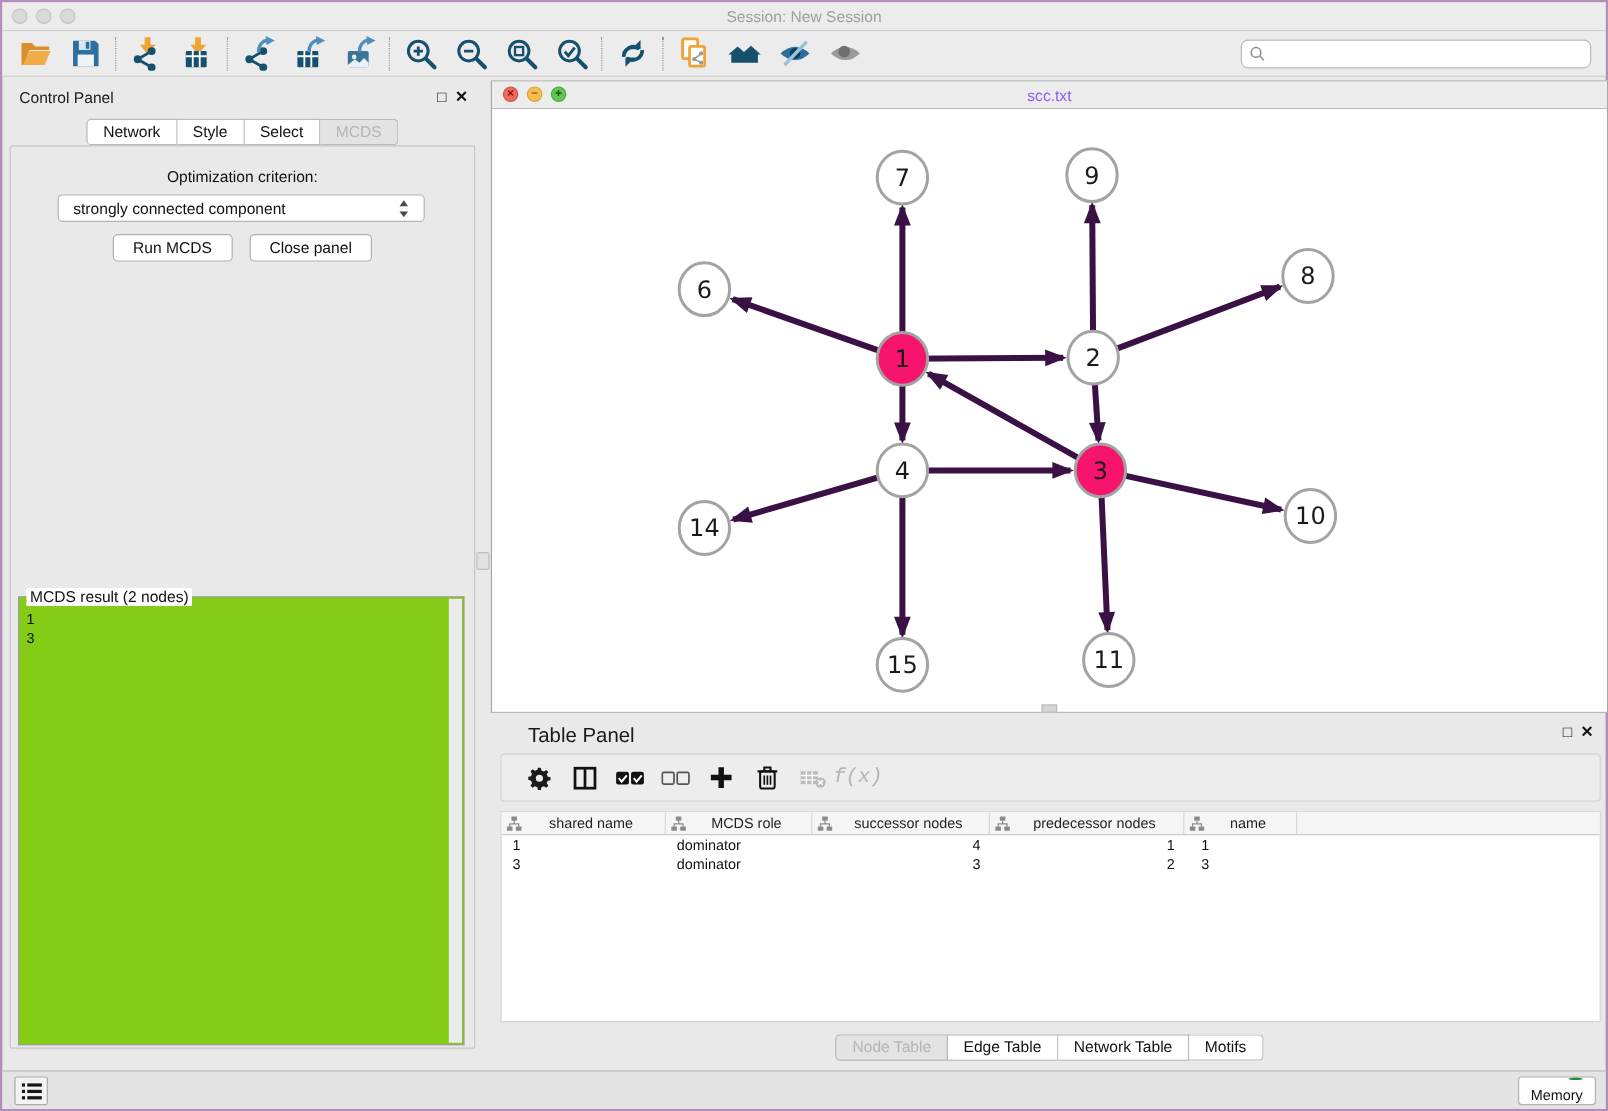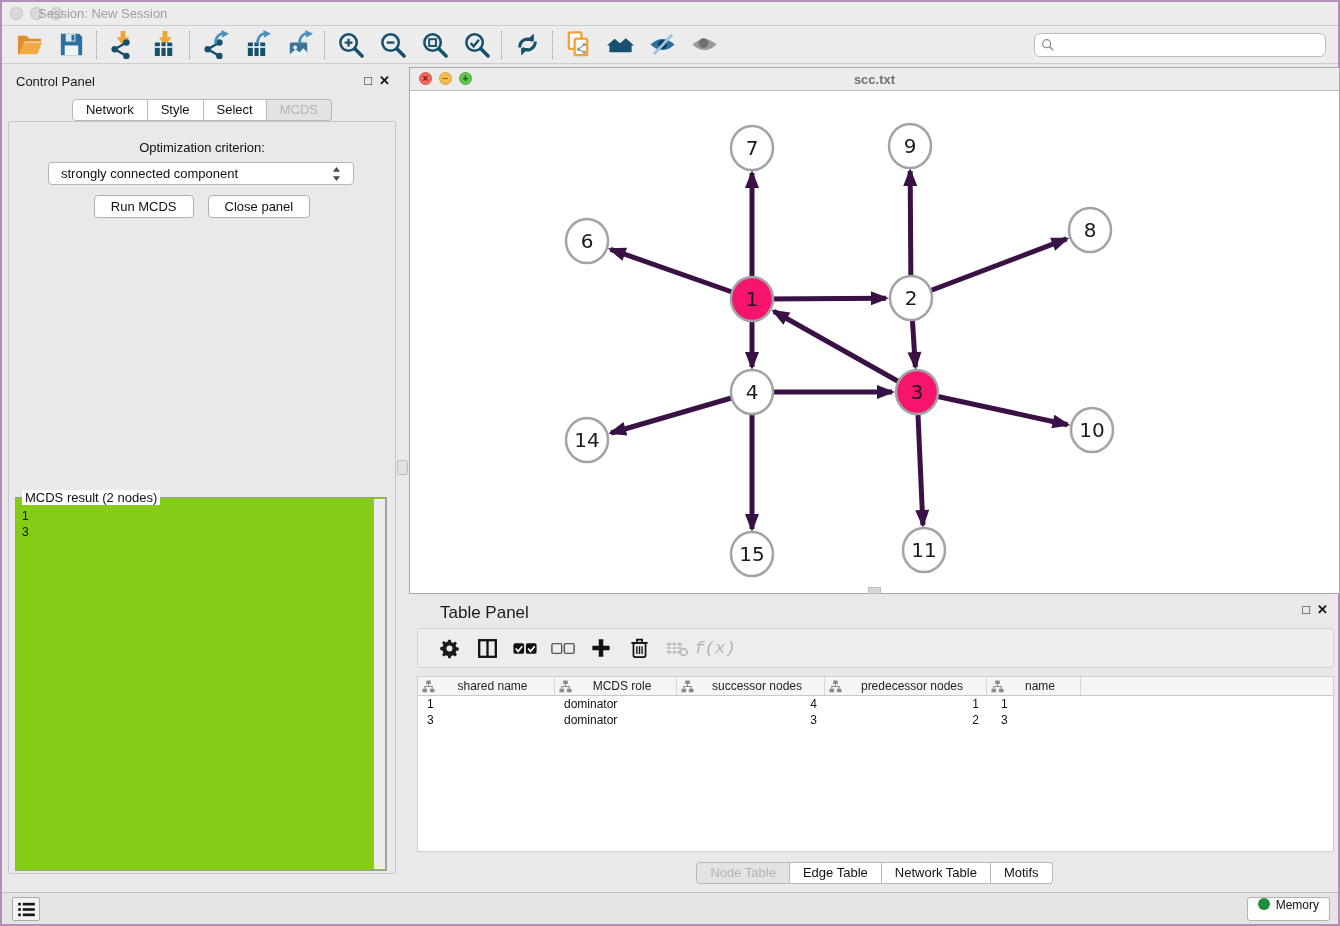--- a/index.html
+++ b/index.html
@@ -5,21 +5,21 @@
   * { margin:0; padding:0; box-sizing:border-box; }
   html,body { width:1340px; height:926px; }
   body { font-family:"Liberation Sans", sans-serif; background:#e9e9e9; position:relative; overflow:hidden; }
 
   .app { position:absolute; inset:0; border:2px solid #b18fb9; background:#e9e9e9; }
 
   
   .titlebar { position:absolute; left:0; right:0; top:0; height:24px; background:#ececec; border-bottom:1px solid #cdcdcd; }
   .mac-dots { position:absolute; left:8px; top:5px; display:flex; gap:7px; }
   .mac-dot { width:13px; height:13px; border-radius:50%; background:#d9d9d9; border:1px solid #c2c2c2; }
-  .win-title { position:absolute; left:0; right:0; top:4px; text-align:left; font-size:13px; color:#9e9e9e;padding-left:36px; }
+  .win-title { position:absolute; left:0; right:0; top:4px; text-align:center; font-size:13px; color:#9e9e9e; }
 
   
   .toolbar { position:absolute; left:0; right:0; top:24px; height:38px; background:#ececec; border-bottom:1px solid #cdcdcd; display:flex; align-items:center; }
   .tb-groups { display:flex; align-items:center; padding-left:6px; }
   .tb-btn { width:42px; height:32px; display:flex; align-items:center; justify-content:center; cursor:default; }
   .tb-btn svg { width:29px; height:29px; }
   .tb-sep { width:1px; height:28px; margin:0 4px; border-left:1px dotted #9a9a9a; }
   .search { position:absolute; right:12px; top:7px; width:292px; height:24px; background:#fff; border:1px solid #bcbcbc; border-radius:6px; display:flex; align-items:center; padding:0 6px; }
   .search svg { width:14px; height:14px; }
   .search input { border:none; outline:none; flex:1; font-size:13px; margin-left:5px; font-family:"Liberation Sans",sans-serif; background:transparent; }
@@ -48,21 +48,21 @@
   .result-scroll { position:absolute; right:1px; top:1px; bottom:1px; width:11px; background:#ececec; }
 
   
   .net-window { position:absolute; left:407px; top:65px; width:931px; height:527px; background:#fff; border:1px solid #a8a8a8; }
   .net-titlebar { position:absolute; left:0; right:0; top:0; height:23px; background:#ececec; border-bottom:1px solid #bdbdbd; }
   .lights { position:absolute; left:9px; top:4px; display:flex; gap:7px; }
   .light { width:13px; height:13px; border-radius:50%; font-size:10px; font-weight:bold; display:flex; align-items:center; justify-content:center; cursor:default; }
   .l-red { background:#ee6a5e; border:1px solid #d5544a; color:#7e150e; }
   .l-yel { background:#f5bf4f; border:1px solid #d8a23c; color:#985d12; }
   .l-grn { background:#61c554; border:1px solid #53a93f; color:#135a10; }
-  .net-title { position:absolute; left:0; right:0; top:4px; text-align:center; font-size:13px; color:#737373;font-weight:bold; }
+  .net-title { position:absolute; left:0; right:0; top:4px; text-align:center; font-size:13px; color:#8b5cf6; }
   .net-canvas { position:absolute; left:0; right:0; top:23px; bottom:0; background:#fff; }
   .net-canvas svg { width:100%; height:100%; }
   .net-grip { position:absolute; left:50%; bottom:-1px; width:13px; height:7px; margin-left:-7px; background:#d6d6d6; border:1px solid #bdbdbd; }
   .splitter-h { position:absolute; left:395px; top:458px; width:11px; height:15px; background:#e2e2e2; border:1px solid #bdbdbd; border-radius:2px; }
 
   
   .table-panel { position:absolute; left:407px; top:596px; width:931px; height:290px; }
   .tp-header { position:absolute; left:0; right:0; top:3px; height:20px; }
   .tp-title { position:absolute; left:31px; top:2px; font-size:17px; color:#1a1a1a; }
   .tp-toolbar { position:absolute; left:8px; right:6px; top:30px; height:40px; background:#ededed; border:1px solid #d2d2d2; border-radius:3px; display:flex; align-items:center; padding-left:12px; }
@@ -74,21 +74,21 @@
   .th svg { flex:0 0 auto; }
   .th .th-label { flex:1; text-align:center; }
   .tbody .tr { display:flex; height:16px; font-size:12px; color:#111; }
   .td { overflow:hidden; white-space:nowrap; }
 
   .table-tabs { position:absolute; left:0; right:0; bottom:4px; display:flex; justify-content:center; }
 
   
   .statusbar { position:absolute; left:0; right:0; bottom:0; height:32px; background:#e4e4e4; border-top:1px solid #bdbdbd; }
   .sb-left-btn { position:absolute; left:10px; top:4px; width:28px; height:24px; background:#f2f2f2; border:1px solid #ababab; border-radius:2px; display:flex; align-items:center; justify-content:center; }
-  .memory-btn { position:absolute; right:8px; top:4px; height:24px; background:#fdfdfd; border:1px solid #b2b2b2; border-radius:3px; display:flex; align-items:flex-start; gap:6px; padding:0 10px; font-size:12px; color:#111; }
+  .memory-btn { position:absolute; right:8px; top:4px; height:24px; background:#fdfdfd; border:1px solid #b2b2b2; border-radius:3px; display:flex; align-items:flex-end; gap:6px; padding:0 10px; font-size:12px; color:#111;flex-direction:column; }
   .mem-dot { width:12px; height:12px; border-radius:50%; }
 </style>
 </head>
 <body>
 
 <div class="app">
 
   <div class="titlebar">
     <div class="mac-dots">
       <span class="mac-dot"></span>

